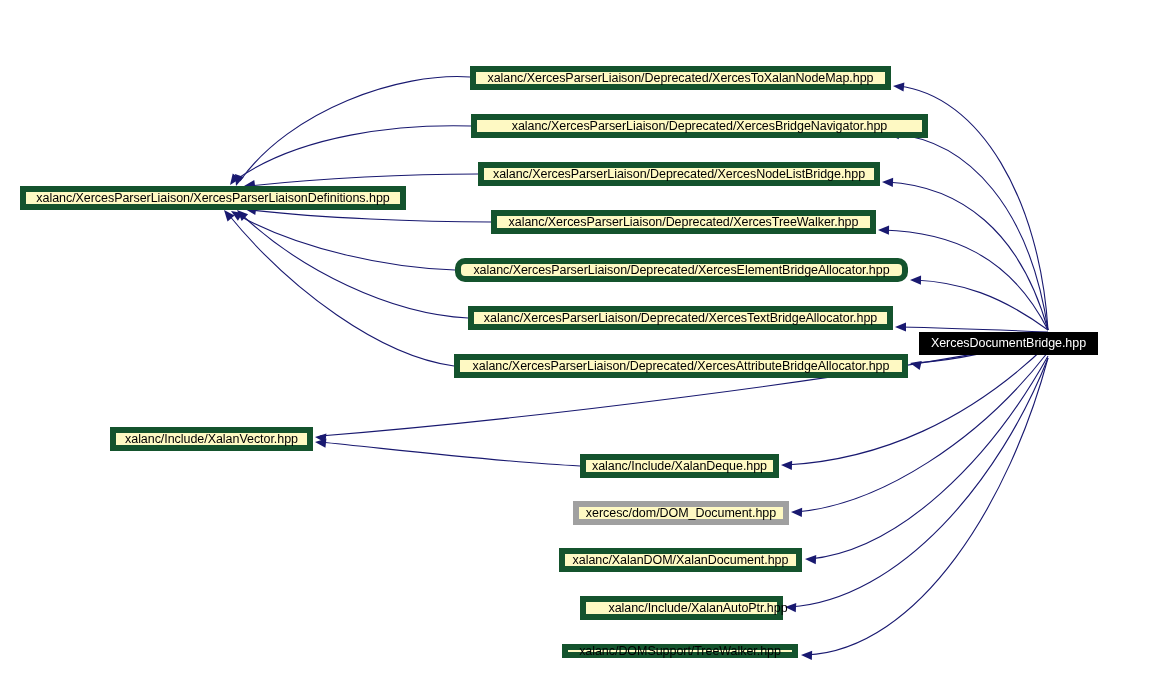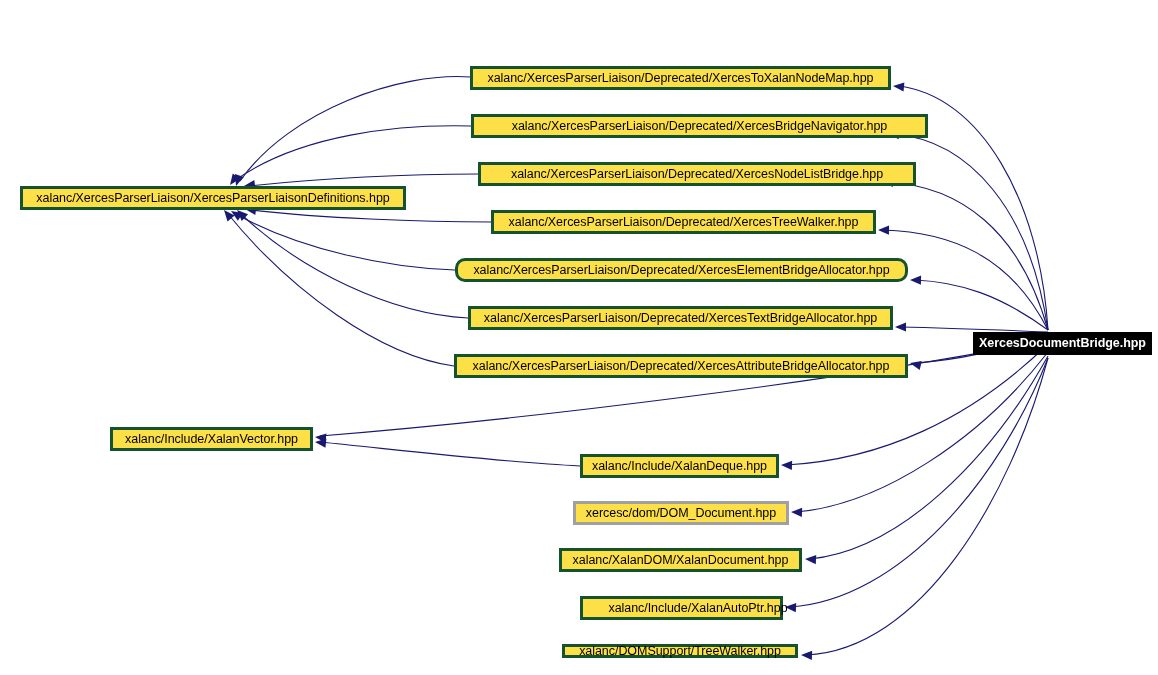--- a/index.html
+++ b/index.html
@@ -29,23 +29,23 @@
   .node {
     position: absolute;
     box-sizing: border-box;
     display: flex;
     align-items: center;
     justify-content: center;
     font-size: 12.5px;
     line-height: 1;
     white-space: nowrap;
     letter-spacing: -0.05px;
-    background: #fde047;
+    background: #fef9c3;
     color: #000000;
-    border: 3px solid #14532d;
+    border: 6px solid #14532d;
   }
   .node.grey {
     border-color: #a0a0a0;
   }
   .node.current {
     background: #000000;
     color: #ffffff;
     border: 1px solid #000000;
   }
   .node-label {
@@ -107,21 +107,21 @@
   <div id="nodes">
       <div class="node" style="left: 20px; top: 186px; width: 386px; height: 24px;">
         <span class="node-label">xalanc/XercesParserLiaison/XercesParserLiaisonDefinitions.hpp</span>
       </div>
       <div class="node" style="left: 470px; top: 66px; width: 421px; height: 24px;">
         <span class="node-label">xalanc/XercesParserLiaison/Deprecated/XercesToXalanNodeMap.hpp</span>
       </div>
       <div class="node" style="left: 471px; top: 114px; width: 457px; height: 24px; align-items: center;">
         <span class="node-label">xalanc/XercesParserLiaison/Deprecated/XercesBridgeNavigator.hpp</span>
       </div>
-      <div class="node" style="left: 478px; top: 162px; width: 438px; height: 24px;">
+      <div class="node" style="left: 478px; top: 162px; width: 402px; height: 24px;">
         <span class="node-label">xalanc/XercesParserLiaison/Deprecated/XercesNodeListBridge.hpp</span>
       </div>
       <div class="node" style="left: 491px; top: 210px; width: 385px; height: 24px;">
         <span class="node-label">xalanc/XercesParserLiaison/Deprecated/XercesTreeWalker.hpp</span>
       </div>
       <div class="node" style="left: 455px; top: 258px; width: 453px; height: 24px; border-radius: 10px;">
         <span class="node-label">xalanc/XercesParserLiaison/Deprecated/XercesElementBridgeAllocator.hpp</span>
       </div>
       <div class="node" style="left: 468px; top: 306px; width: 425px; height: 24px;">
         <span class="node-label">xalanc/XercesParserLiaison/Deprecated/XercesTextBridgeAllocator.hpp</span>
@@ -140,17 +140,17 @@
       </div>
       <div class="node" style="left: 559px; top: 548px; width: 243px; height: 24px;">
         <span class="node-label">xalanc/XalanDOM/XalanDocument.hpp</span>
       </div>
       <div class="node" style="left: 580px; top: 596px; width: 203px; height: 24px; padding-left: 33px;">
         <span class="node-label">xalanc/Include/XalanAutoPtr.hpp</span>
       </div>
       <div class="node" style="left: 562px; top: 644px; width: 236px; height: 14px;">
         <span class="node-label">xalanc/DOMSupport/TreeWalker.hpp</span>
       </div>
-      <div class="node current" style="left: 973px; top: 332px; width: 179px; height: 23px; font-weight: bold;">
+      <div class="node current" style="left: 919px; top: 332px; width: 179px; height: 23px;">
         <span class="node-label">XercesDocumentBridge.hpp</span>
       </div>
     </div>
 </div>
 
 </body></html>

